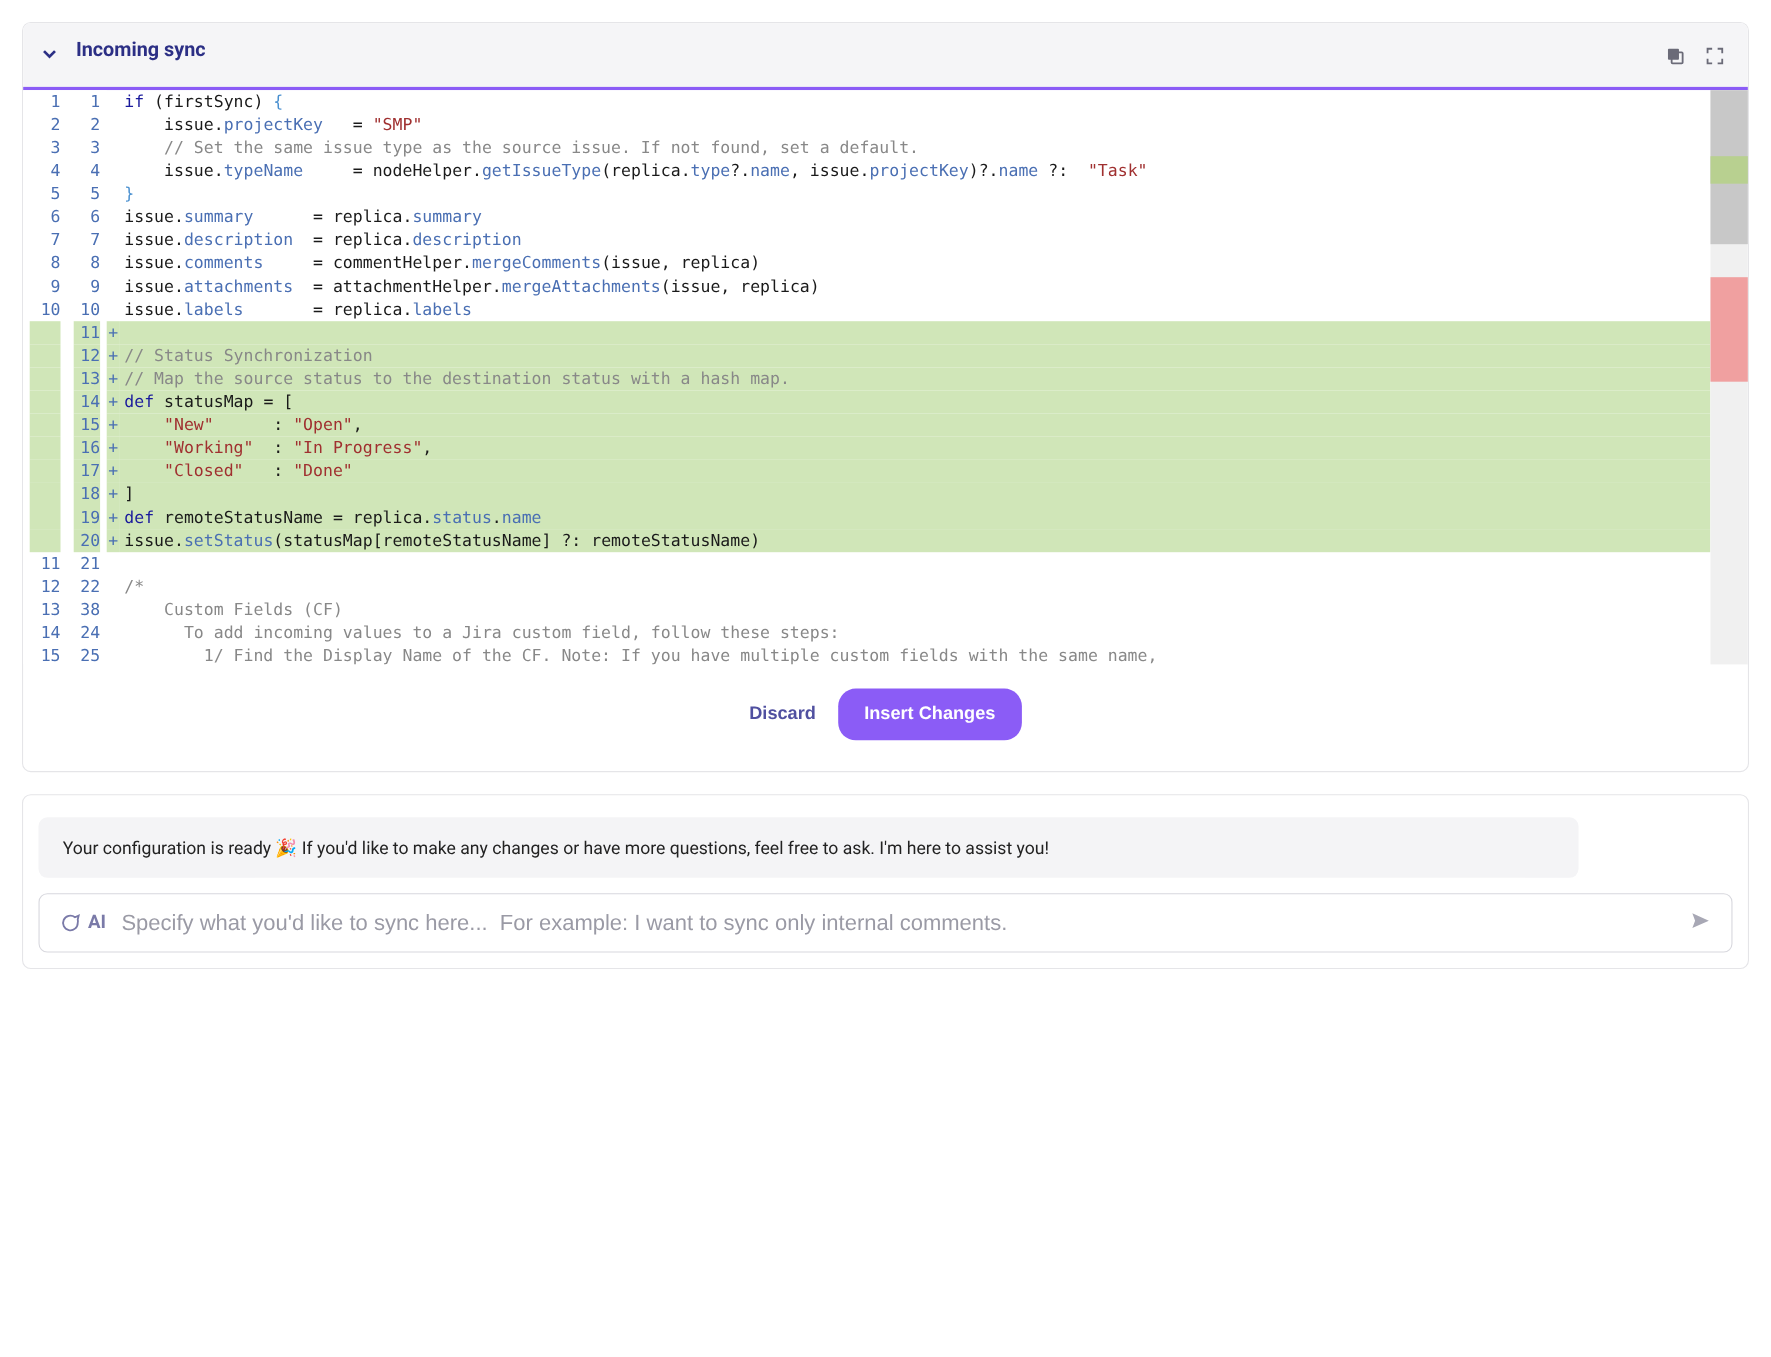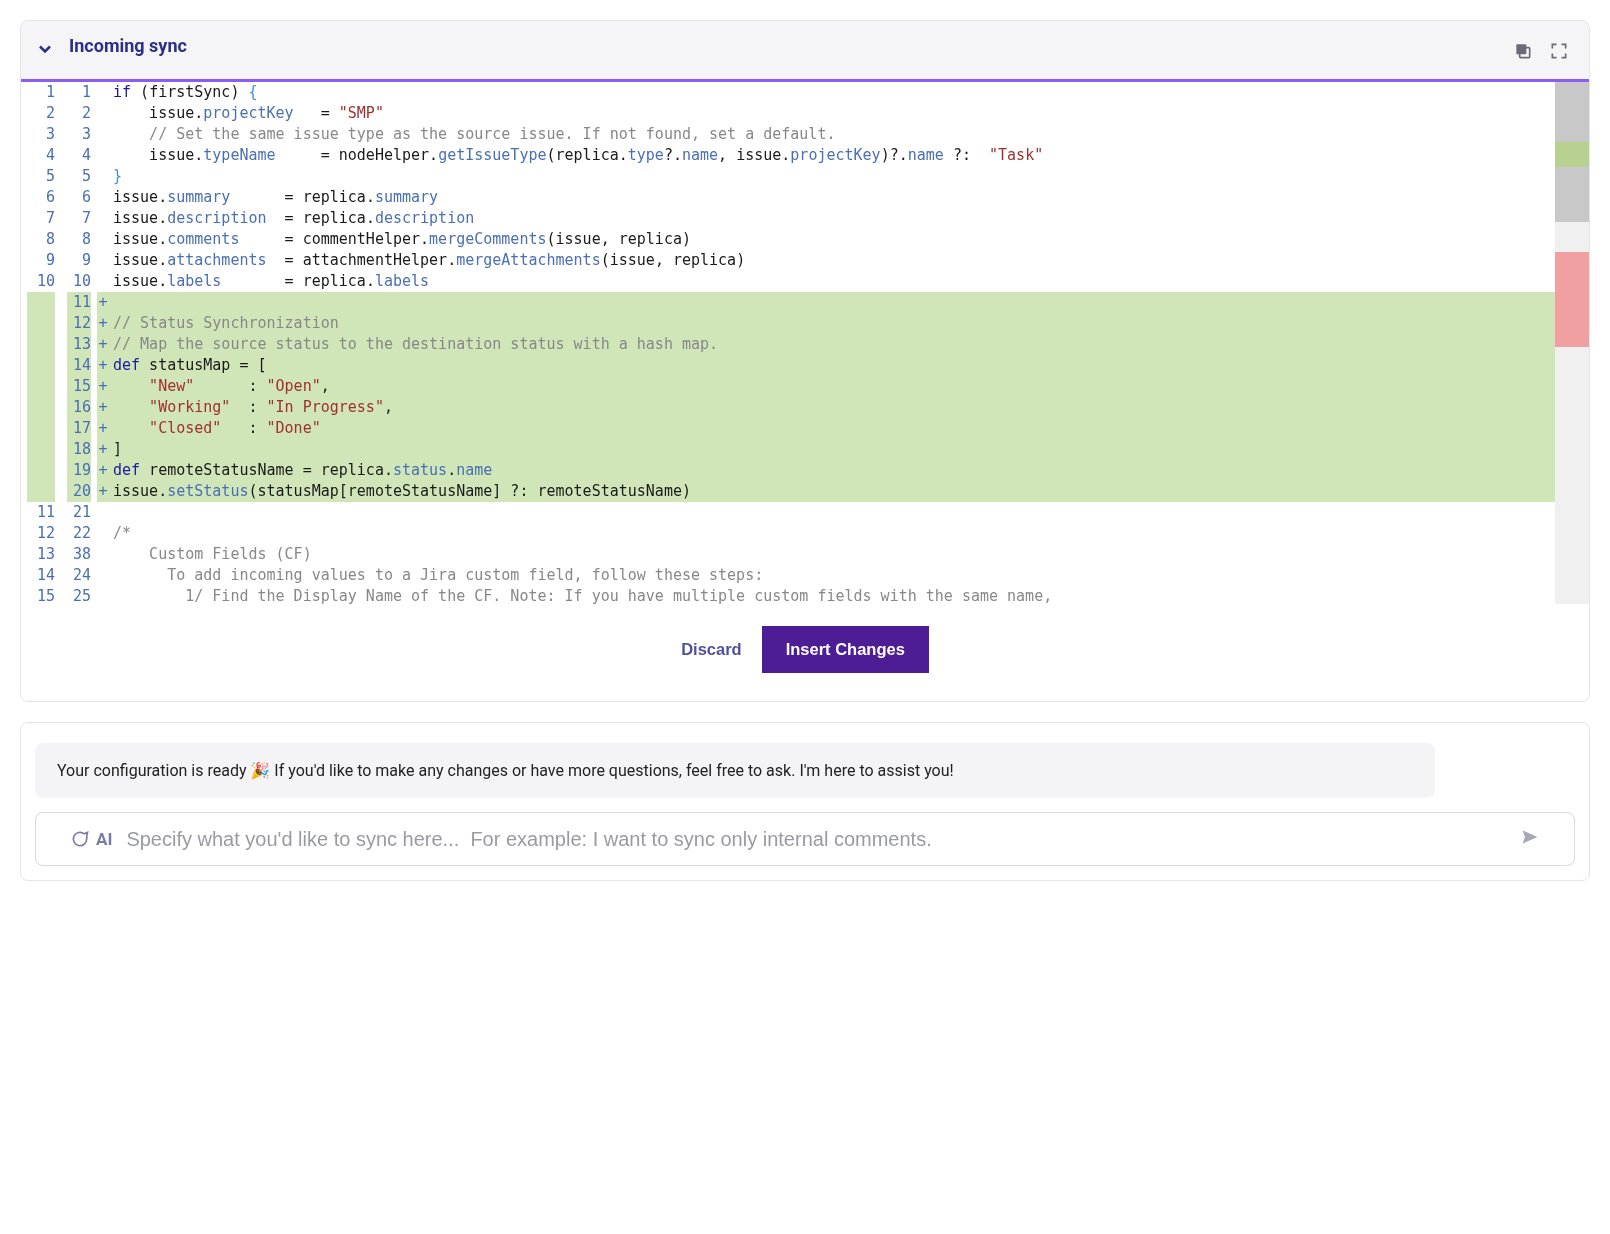--- a/index.html
+++ b/index.html
@@ -135,24 +135,24 @@
 }
 .btn-discard {
   background: none;
   border: none;
   color: #5050a0;
   font-size: 16.5px;
   font-weight: 600;
   cursor: pointer;
 }
 .btn-insert {
-  background: #4c1d95;
+  background: #8b5cf6;
   color: #fff;
   border: none;
-  border-radius: 0;
+  border-radius: 16px;
   padding: 14px 24px;
   font-size: 16.5px;
   font-weight: 600;
   cursor: pointer;
 }
 
 .chat-wrap {
   border: 1px solid #e5e5e8;
   border-radius: 8px;
   margin-top: 20px;
@@ -172,21 +172,21 @@
 }
 .bubble.assistant {
   background: #f4f4f6;
   color: #222;
   margin-right: 140px;
   margin-left: 0;
 }
 .input-row {
   border: 1px solid #d8d8de;
   border-radius: 8px;
-  padding: 14px 34px;
+  padding: 14px 18px;
   display: flex;
   align-items: center;
   gap: 14px;
   margin-top: 14px;
 }
 .ai-label {
   color: #7a7aa8;
   font-weight: 700;
   font-size: 17px;
   display: flex;

